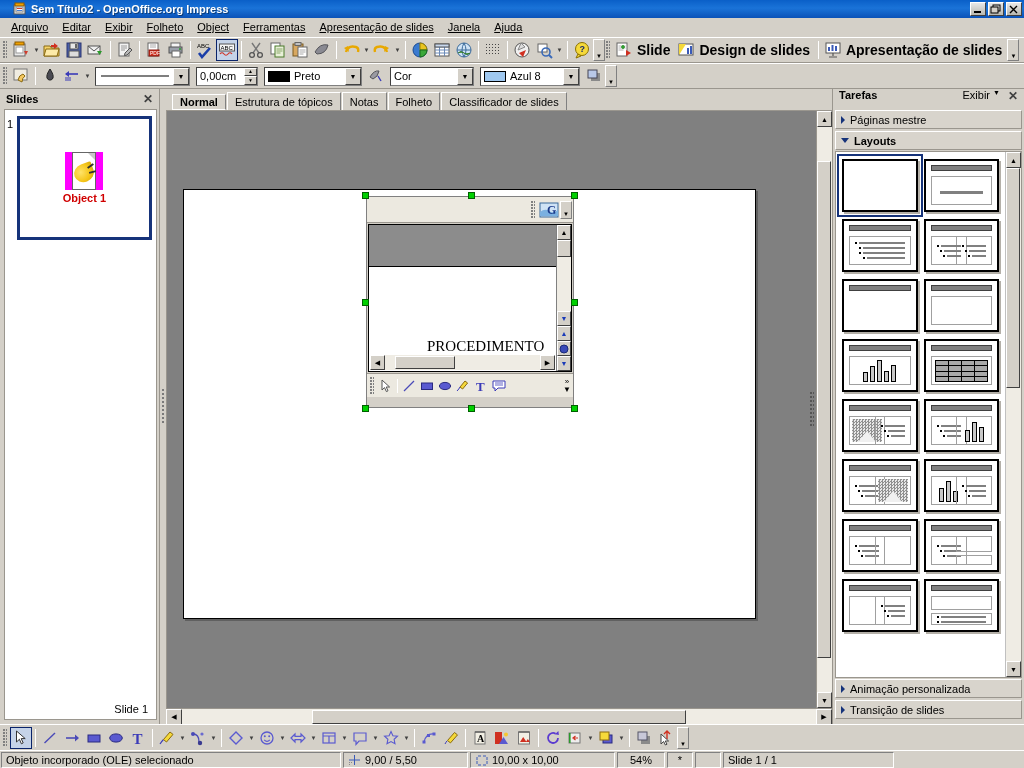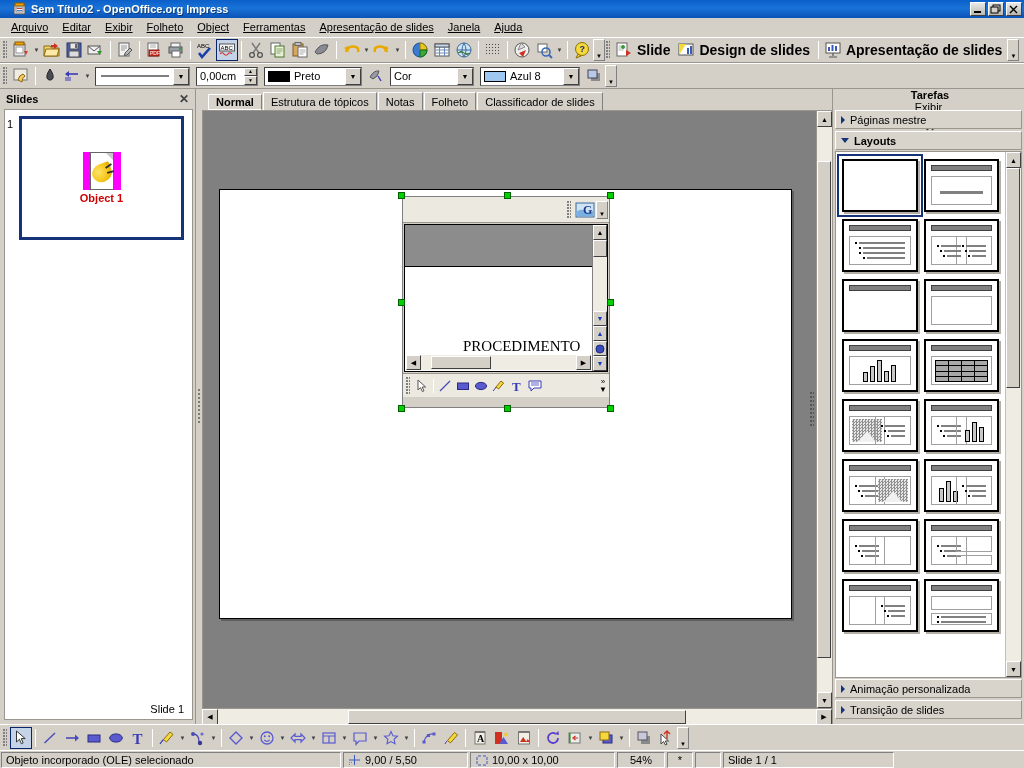--- a/index.html
+++ b/index.html
@@ -129,21 +129,21 @@
   .swatch{width:22px;height:11px;border:1px solid #000;flex:none;}
 
   
   .body {
     flex: 1; display: flex; min-height: 0;
     background: #d4d0c8;
   }
 
   
   .slides-panel {
-    width: 196px; flex: none;
+    width: 160px; flex: none;
     display: flex; flex-direction: column;
     background: #d4d0c8;
     border-right: 1px solid #9a968e;
   }
   .panel-head {
     height: 20px; display: flex; align-items: center;
     padding: 0 3px 0 6px; background: #d4d0c8;
   }
   .panel-title { font-size: 11px; font-weight: bold; flex: 1; }
   .panel-x { font-size: 12px; font-weight: bold; color: #404040; padding: 0 3px; cursor: default; }
@@ -306,21 +306,21 @@
   }
   .cv-hscroll .sb-btn{width:16px;height:16px;}
   .hthumb{height:14px;background:#d4d0c8;border:1px solid #fff;border-right-color:#404040;border-bottom-color:#404040;}
   .vthumb{width:14px;background:#d4d0c8;border:1px solid #fff;border-right-color:#404040;border-bottom-color:#404040;}
 
   
   .tasks-panel{
     width:192px;flex:none;display:flex;flex-direction:column;background:#d4d0c8;
     border-left:1px solid #9a968e;
   }
-  .tasks-head{height:20px;display:flex;align-items:center;padding:0 3px 0 6px;flex-direction:column;}
+  .tasks-head{height:20px;display:flex;padding:0 3px 0 6px;}
   .tasks-title{font-size:11px;font-weight:bold;flex:1;}
   .tasks-exibir{font-size:11px;padding-right:3px;}
   .task-section{
     height:19px;display:flex;align-items:center;gap:5px;
     background:#d8d4cc;border:1px solid #fff;border-right-color:#9a968e;border-bottom-color:#9a968e;
     margin:1px 2px;padding-left:5px;font-size:11px;
   }
   .task-section.open{font-weight:bold;}
   .tri{width:0;height:0;border-left:4px solid #16337a;border-top:4px solid transparent;border-bottom:4px solid transparent;}
   .tri.down{border-left:4px solid transparent;border-right:4px solid transparent;border-top:5px solid #16337a;border-bottom:none;}

